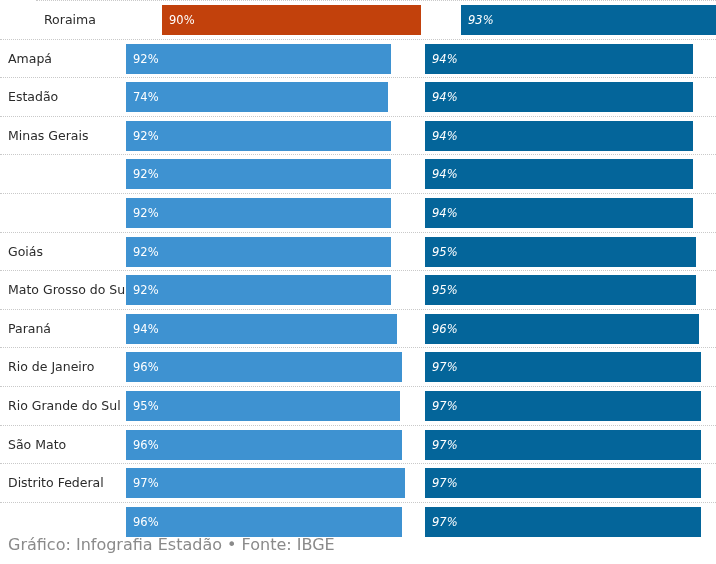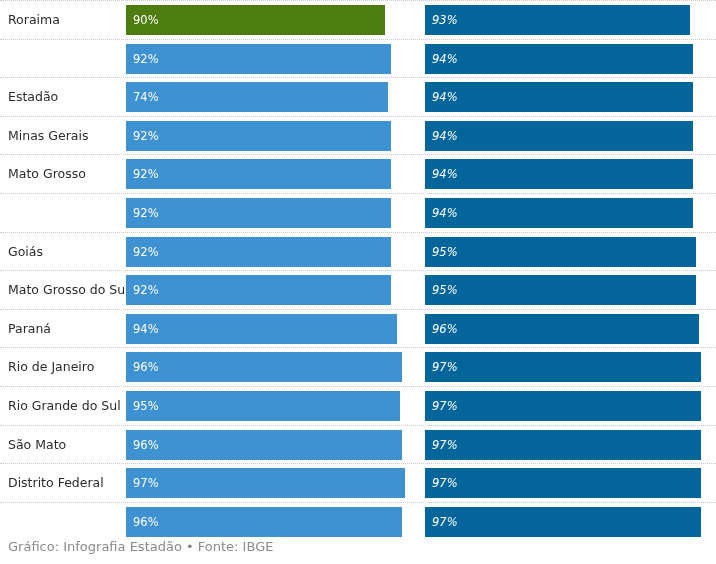--- a/index.html
+++ b/index.html
@@ -31,20 +31,21 @@
   .chart-row {
     position: relative;
     height: 38.6px;
     box-sizing: border-box;
     border-top: 1px dotted #c9c9c9;
     display: flex;
     align-items: center;
   }
   .chart-row:first-child {
     border-top: 1px dotted #c9c9c9;
+    margin-left: 36px;
   }
 
   .row-label {
     position: absolute;
     left: 8px;
     top: 0;
     height: 38.6px;
     line-height: 38.6px;
     width: 118px;
     font-size: 12.5px;
@@ -79,44 +80,45 @@
     line-height: 30px;
     font-size: 11.5px;
     color: #ffffff;
     white-space: nowrap;
   }
 
   .chart-footer {
     position: absolute;
     left: 8px;
     bottom: 10px;
-    font-size: 13px;
+    font-size: 16px;
     color: #8a8a8a;
     white-space: nowrap;
   }
 </style>
 </head>
 <body>
 
 <div id="chart-root">
   <div class="rows-area">
       <div class="chart-row">
         <div class="row-label">Roraima</div>
         <div class="bar-track left">
-          <div class="bar series-a" style="width: 90%; background: #4d7c0f; text-decoration: underline;">
+          <div class="bar series-a" style="width: 90%; background: #c2410c; text-decoration: underline;">
             <span class="bar-value">90%</span>
           </div>
         </div>
         <div class="bar-track right">
           <div class="bar series-b" style="width: 93%; background: rgb(4, 101, 154);">
             <span class="bar-value">93%</span>
           </div>
         </div>
       </div>
       <div class="chart-row">
+        <div class="row-label">Amapá</div>
         <div class="bar-track left">
           <div class="bar series-a" style="width: 92%; background: rgb(62, 146, 209);">
             <span class="bar-value">92%</span>
           </div>
         </div>
         <div class="bar-track right">
           <div class="bar series-b" style="width: 94%; background: rgb(4, 101, 154);">
             <span class="bar-value">94%</span>
           </div>
         </div>
@@ -141,21 +143,20 @@
             <span class="bar-value">92%</span>
           </div>
         </div>
         <div class="bar-track right">
           <div class="bar series-b" style="width: 94%; background: rgb(4, 101, 154);">
             <span class="bar-value">94%</span>
           </div>
         </div>
       </div>
       <div class="chart-row">
-        <div class="row-label">Mato Grosso</div>
         <div class="bar-track left">
           <div class="bar series-a" style="width: 92%; background: rgb(62, 146, 209);">
             <span class="bar-value">92%</span>
           </div>
         </div>
         <div class="bar-track right">
           <div class="bar series-b" style="width: 94%; background: rgb(4, 101, 154);">
             <span class="bar-value">94%</span>
           </div>
         </div>

